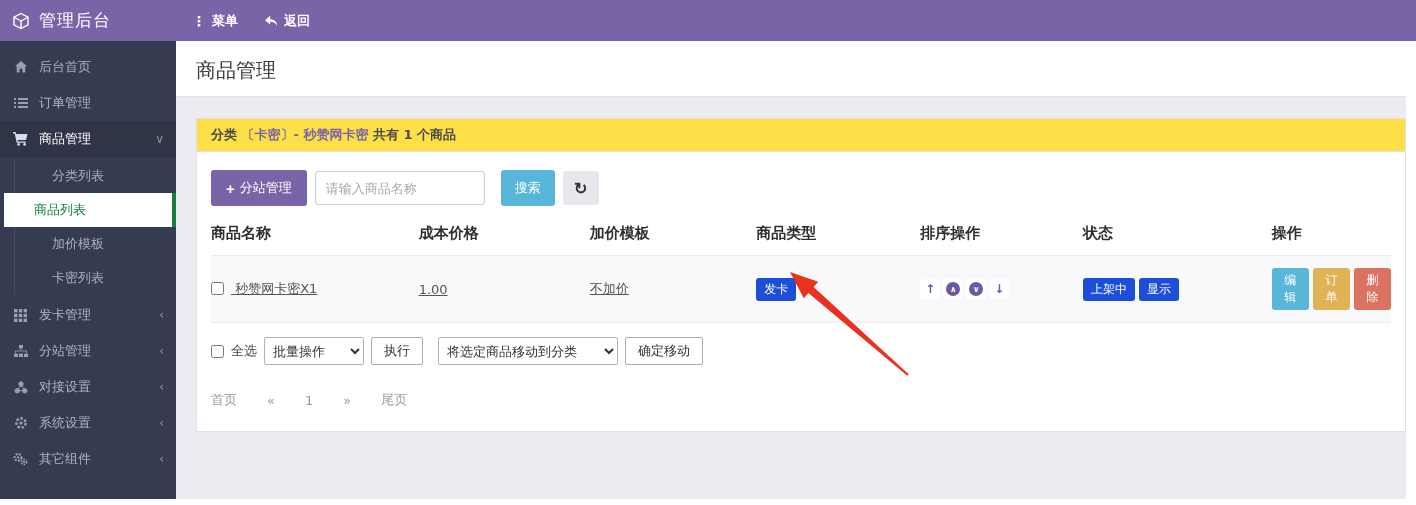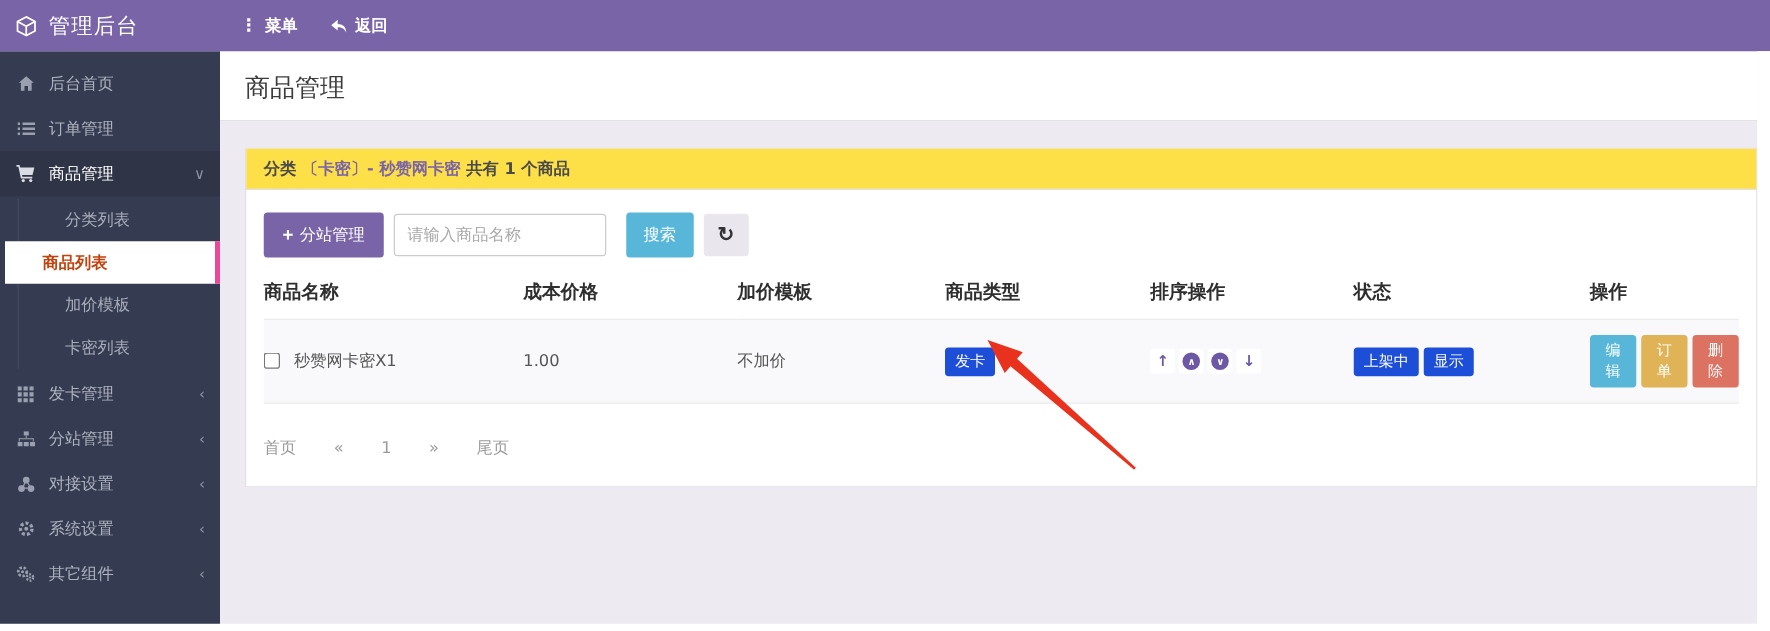--- a/index.html
+++ b/index.html
@@ -22,22 +22,22 @@
   .nav-item { height:36px; display:flex; align-items:center; padding:0 12px;
     color:#aeb3c0; cursor:pointer; }
   .nav-item .nicon { width:17px; margin-right:10px; display:flex; justify-content:center; align-items:center; }
   .nav-item .chev { margin-left:auto; font-size:12px; color:#8d92a2; }
   .nav-item.parent-active { background:#2f3447; color:#fff; }
   .submenu { position:relative; padding:2px 0; }
   .submenu::before { content:""; position:absolute; left:14px; top:2px; bottom:2px;
     width:1px; background:#454b61; }
   .submenu-item { position:relative; height:34px; display:flex; align-items:center;
     padding-left:52px; color:#a9aebb; cursor:pointer; }
-  .submenu-item.active { background:#fff; color:#c2410c; margin-left:4px;
-    padding-left:30px; border-right:4px solid #ec4899; z-index:2;font-weight:bold; }
+  .submenu-item.active { background:#fff; color:#15803d; margin-left:4px;
+    padding-left:30px; border-right:4px solid #15803d; z-index:2; }
   
   .scroll-strip { position:absolute; right:0; top:41px; width:10px; bottom:0; background:#fff; z-index:6; }
   
   .main { position:absolute; left:176px; top:41px; right:10px; bottom:6px; background:#edeaf1; }
   .content-header { background:#fff; height:56px; padding:16px 20px; border-bottom:1px solid #e4e1e8; }
   .page-title { font-size:20px; font-weight:normal; color:#3c3c3c; }
   .content { padding:21px 0 0 20px; }
   .panel { background:#fff; border:1px solid #e3dee9; }
   .panel-header { background:#fde047; border-bottom:1px solid #e3dee9;
     padding:7px 14px; font-size:13px; font-weight:bold; color:#4a4a4a; }
@@ -51,21 +51,21 @@
     border-radius:3px; padding:6px 10px; font-size:13px; color:#555; font-family:inherit; }
   .search-input::placeholder { color:#a9a9a9; }
   .btn-search { margin-left:16px; background:#58b7d9; color:#fff; border:none;
     border-radius:3px; padding:9px 14px; font-size:13px; cursor:pointer; }
   .btn-refresh { margin-left:8px; background:#e9e6ee; color:#333; border:none;
     border-radius:3px; width:36px; height:34px; font-size:16px; font-weight:bold; cursor:pointer; }
   
   table { width:100%; border-collapse:collapse; table-layout:fixed; }
   th { text-align:left; font-size:15px; color:#2f2f2f; padding:12px 0 12px 0; font-weight:bold; }
   td { padding:12px 0; font-size:13px; color:#555; }
-  tr.data-row { background:#f9f8fa; border-top:1px solid #ebebeb; border-bottom:1px solid #ebebeb; }
+  tr.data-row { background:#f9f8fa; border-top:1px solid #ebebeb; border-bottom:1px solid #ebebeb;text-decoration:underline; }
   .cell-check { margin-right:7px; vertical-align:-2px; }
   .badge { display:inline-block; background:#1d4ed8; color:#fff; font-size:12px;
     padding:3px 8px; border-radius:3px; }
   .sort-group { display:inline-flex; align-items:center; gap:3px; }
   .sort-chip { width:20px; height:20px; background:#fff; border-radius:3px;
     display:inline-flex; align-items:center; justify-content:center;
     color:#6c58a5; font-weight:bold; font-size:12px; cursor:pointer; }
   .sort-circle { width:14px; height:14px; border-radius:50%; background:#6c58a5;
     color:#fff; font-size:8px; display:inline-flex; align-items:center; justify-content:center; }
   .status-group { display:inline-flex; gap:4px; }
@@ -318,20 +318,32 @@
                 <span class="action-group">
                   <button class="btn-xs btn-edit">编辑</button>
                   <button class="btn-xs btn-order">订单</button>
                   <button class="btn-xs btn-del">删除</button>
                 </span>
               </td>
             </tr>
           </tbody>
         </table>
 
+        <div class="bulk-row">
+          <input type="checkbox" style="">
+          <span>全选</span>
+          <select class="sel-batch">
+            <option>批量操作</option>
+          </select>
+          <button class="btn-plain">执行</button>
+          <select class="sel-move">
+            <option>将选定商品移动到分类</option>
+          </select>
+          <button class="btn-plain">确定移动</button>
+        </div>
 
         <div class="pagination">
           <span>首页</span>
           <span>«</span>
           <span>1</span>
           <span>»</span>
           <span>尾页</span>
         </div>
 
       </div>

